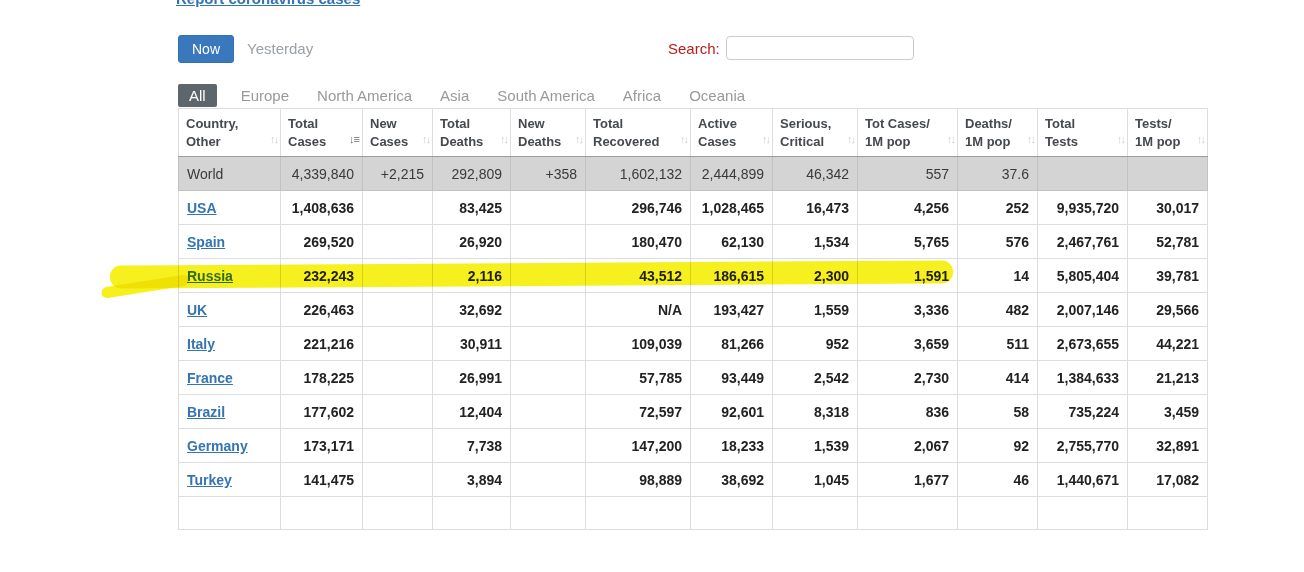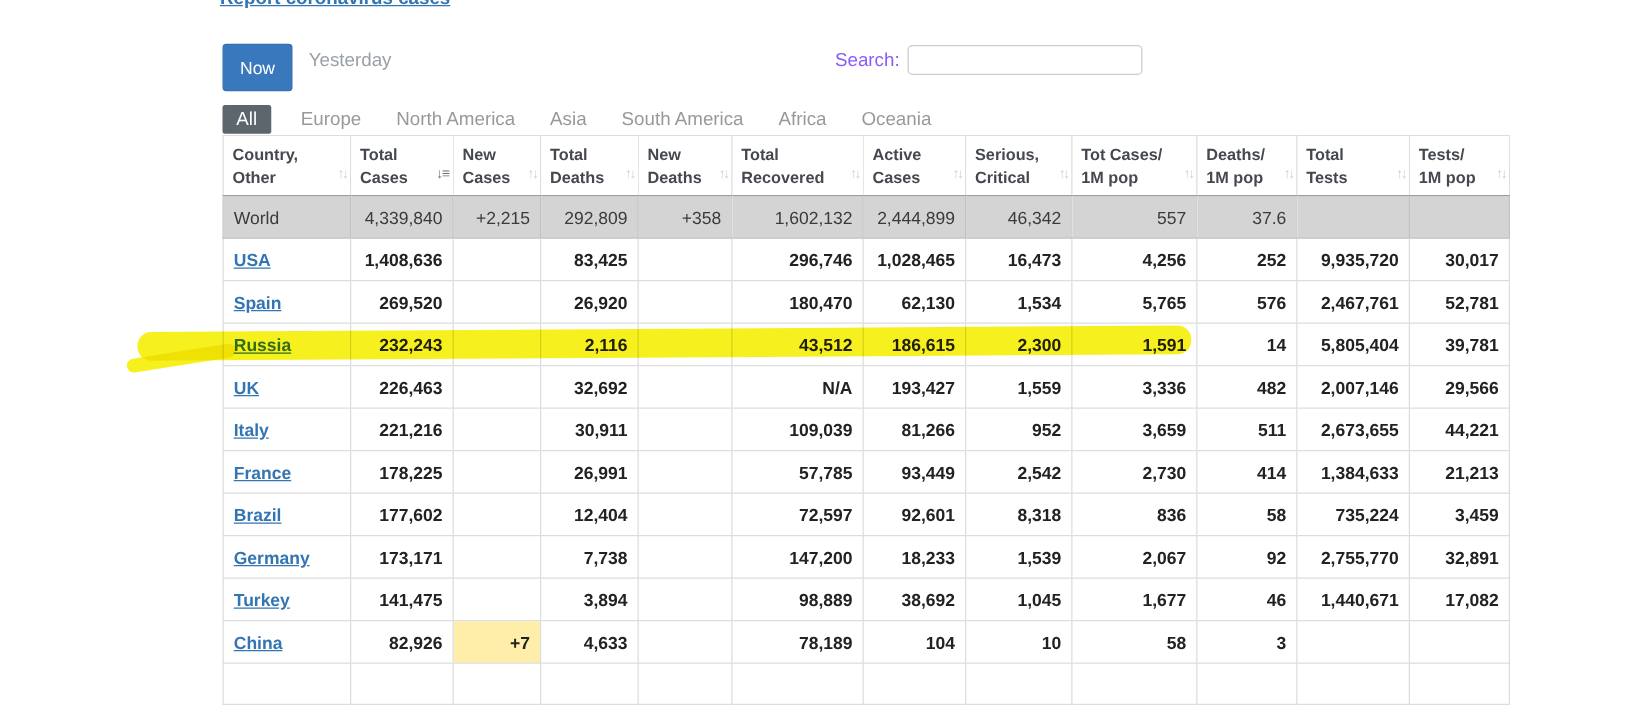--- a/index.html
+++ b/index.html
@@ -9,27 +9,27 @@
     background:#fff; font-family:"Liberation Sans", sans-serif;
   }
   
   .top-link {
     position:absolute; left:176px; top:-10px; font-size:15px; font-weight:bold;
     color:#3374b2; text-decoration:underline; cursor:pointer;
   }
   
   .btn-now {
     position:absolute; left:178px; top:35px; background:#3978bd; color:#fff;
-    border:1px solid #3371b3; border-radius:3px; padding:10px 13px; font-size:14px;
+    border:1px solid #3371b3; border-radius:3px; padding:5px 13px; font-size:14px;
     font-family:"Liberation Sans", sans-serif; cursor:pointer;
   }
   .yesterday {
     position:absolute; left:247px; top:40px; color:#9aa0a6; font-size:15px; cursor:pointer;
   }
-  .search-label { position:absolute; left:668px; top:40px; color:#8b5cf6; font-size:15px; }
+  .search-label { position:absolute; left:668px; top:40px; color:#b91c1c; font-size:15px; }
   .search-input {
     position:absolute; left:726px; top:36px; width:188px; height:24px;
     border:1px solid #ccc; border-radius:4px; padding:2px 6px; font-size:13px;
     font-family:"Liberation Sans", sans-serif;
   }
   
   .tabs { position:absolute; left:178px; top:84px; display:flex; align-items:flex-end; }
   .tab { color:#999; font-size:15px; margin-right:28px; cursor:pointer; padding:3px 0; }
   .tab.selected { background:#5d656d; color:#fff; padding:3px 11px; border-radius:2px; margin-right:24px; }
   
@@ -256,34 +256,20 @@
             <td data-name="cell">3,894</td>
             <td data-name="cell"></td>
             <td data-name="cell">98,889</td>
             <td data-name="cell">38,692</td>
             <td data-name="cell">1,045</td>
             <td data-name="cell">1,677</td>
             <td data-name="cell">46</td>
             <td data-name="cell">1,440,671</td>
             <td data-name="cell">17,082</td>
           </tr>
-          <tr data-name="country-row-china">
-            <td class="country" data-name="country-cell"><a class="country-link" data-name="country-link-china" style="color: rgb(51, 116, 178);">China</a></td>
-            <td data-name="cell">82,926</td>
-            <td data-name="cell" style="background: rgb(255, 238, 170);">+7</td>
-            <td data-name="cell">4,633</td>
-            <td data-name="cell"></td>
-            <td data-name="cell">78,189</td>
-            <td data-name="cell">104</td>
-            <td data-name="cell">10</td>
-            <td data-name="cell">58</td>
-            <td data-name="cell">3</td>
-            <td data-name="cell"></td>
-            <td data-name="cell"></td>
-          </tr>
           <tr data-name="partial-row">
             <td data-name="cell">&nbsp;</td>
             <td data-name="cell">&nbsp;</td>
             <td data-name="cell">&nbsp;</td>
             <td data-name="cell">&nbsp;</td>
             <td data-name="cell">&nbsp;</td>
             <td data-name="cell">&nbsp;</td>
             <td data-name="cell">&nbsp;</td>
             <td data-name="cell">&nbsp;</td>
             <td data-name="cell">&nbsp;</td>

